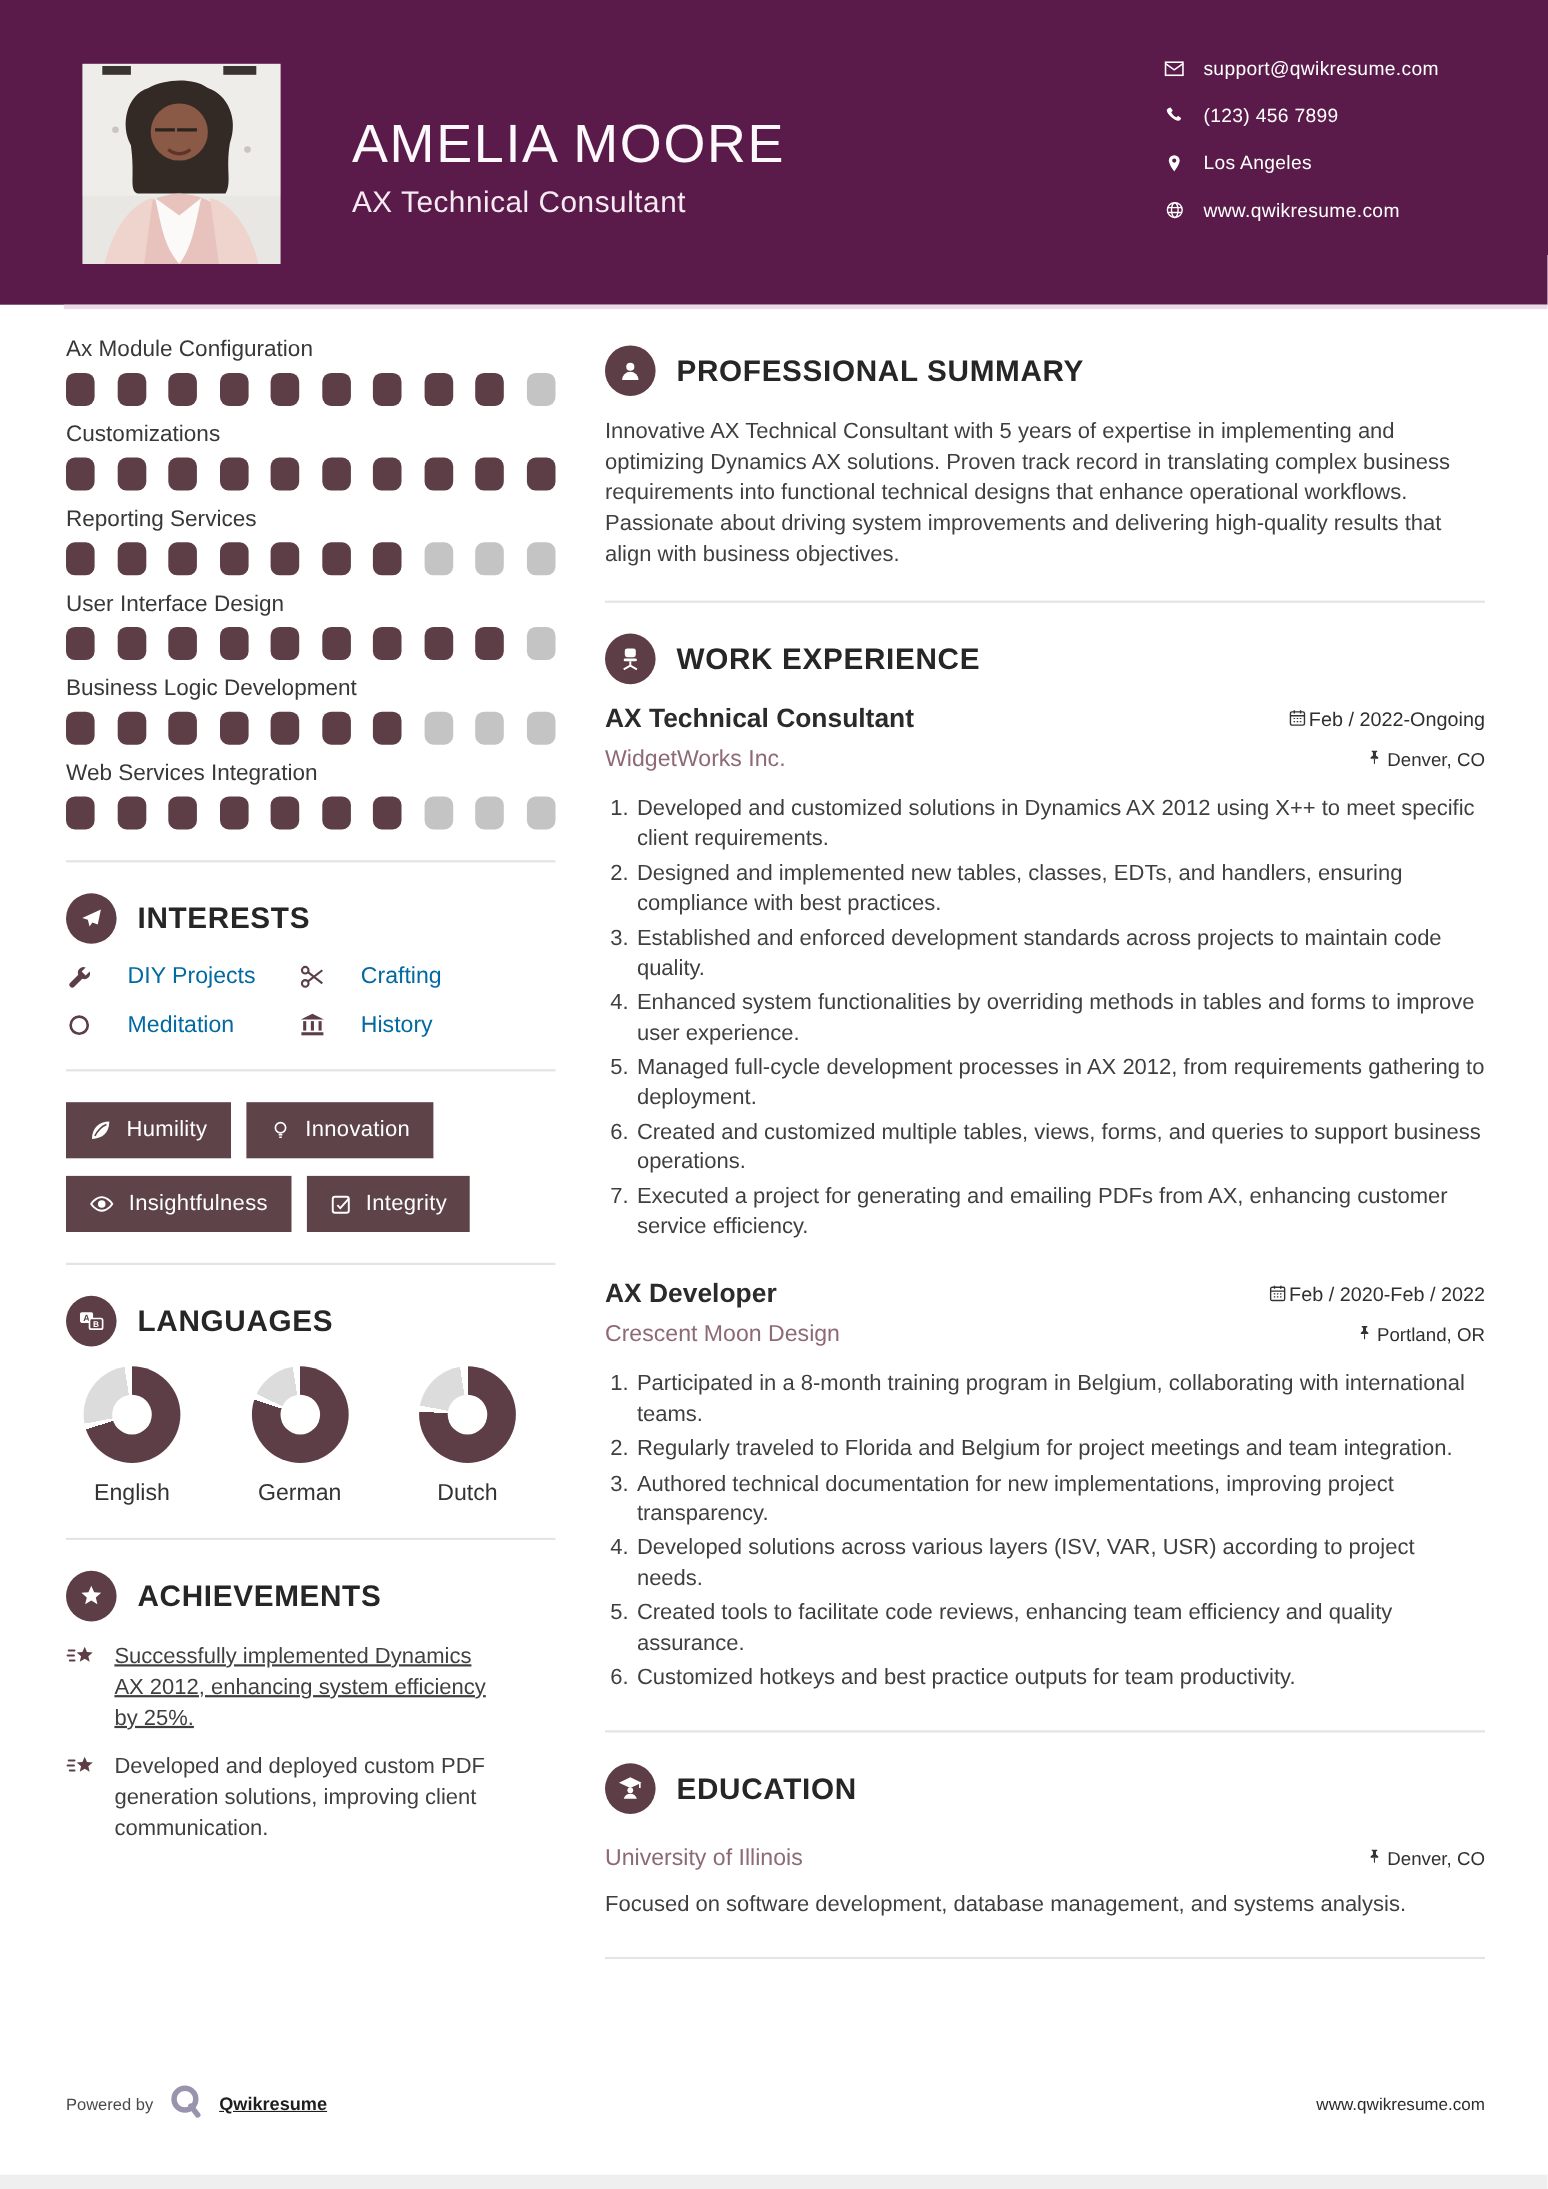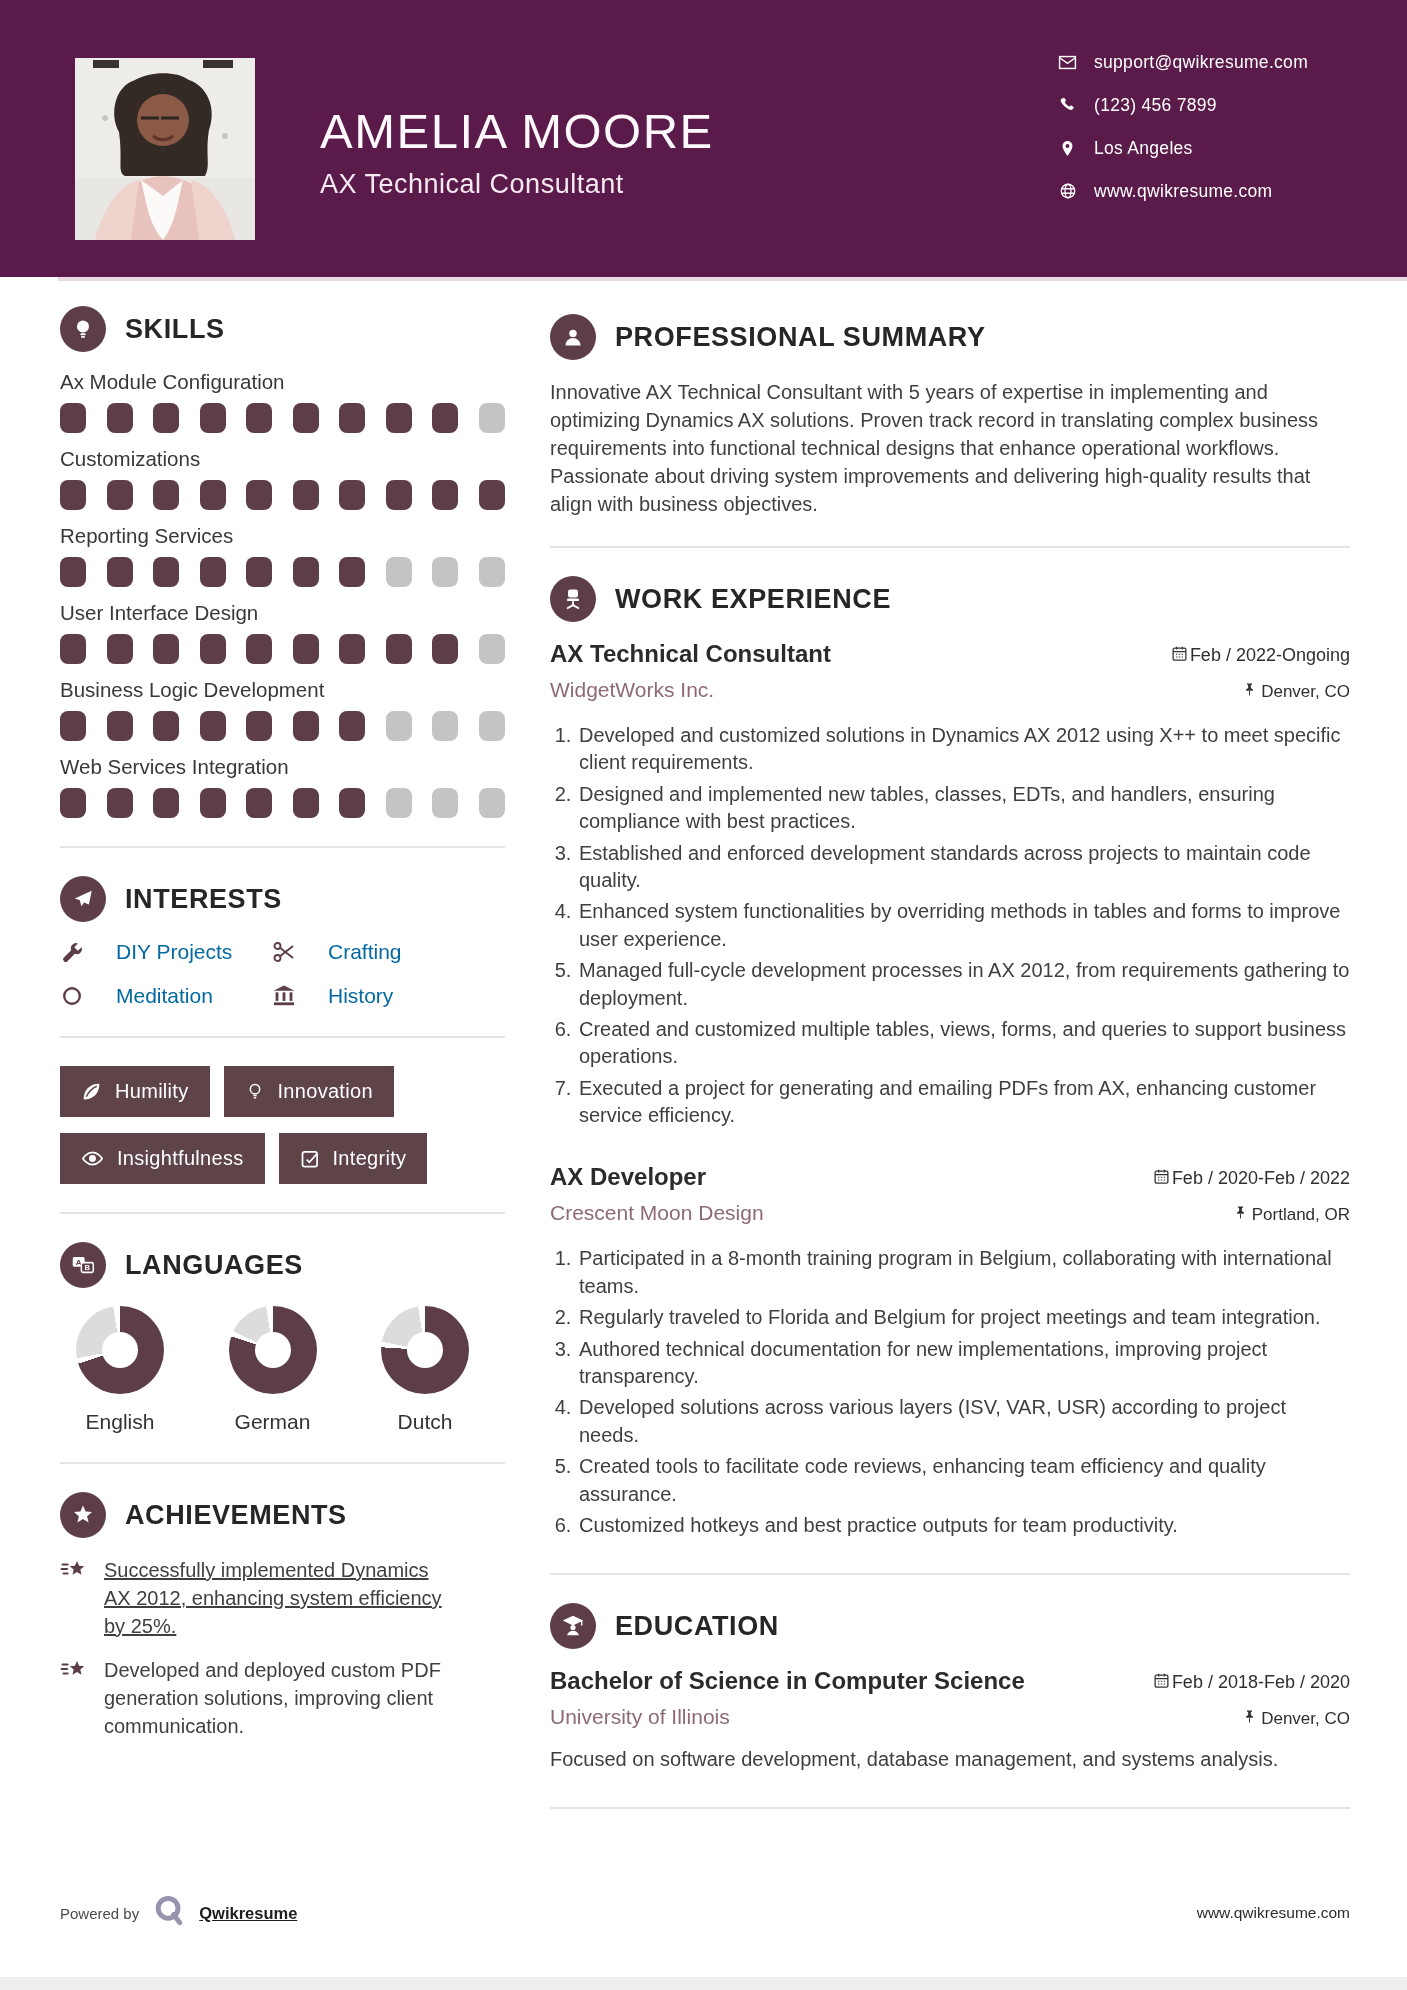--- a/index.html
+++ b/index.html
@@ -144,30 +144,20 @@
             </svg>
           </span>
           <span class="ctext">www.qwikresume.com</span>
         </li>
       </ul>
   </header>
 
   <aside class="left">
 
     <section>
-      <div class="sec-head">
-        <span class="circle-icon">
-          <svg width="24" height="24" viewBox="0 0 24 24" fill="#fff">
-              <circle cx="12" cy="9.5" r="6"></circle>
-              <rect x="9.3" y="16.2" width="5.4" height="2" rx="1"></rect>
-              <rect x="10" y="19" width="4" height="1.8" rx="0.9"></rect>
-            </svg>
-        </span>
-        <h2>SKILLS</h2>
-      </div>
       <div id="skills-list">
           <div class="skill-item">
             <div class="skill-label">Ax Module Configuration</div>
             <div class="sq-row">
               <span class="sq filled"></span>
               <span class="sq filled"></span>
               <span class="sq filled"></span>
               <span class="sq filled"></span>
               <span class="sq filled"></span>
               <span class="sq filled"></span>
@@ -524,33 +514,20 @@
           <svg width="26" height="26" viewBox="0 0 24 24" fill="#fff">
               <path d="M12 2.5L2.5 7 12 11.5 21.5 7 12 2.5z"></path>
               <circle cx="12" cy="13.4" r="2.4"></circle>
               <path d="M6.5 20.5c.6-2.6 2.9-4.2 5.5-4.2s4.9 1.6 5.5 4.2z"></path>
               <path d="M20 7.5v4" stroke="#fff" stroke-width="1.4"></path>
             </svg>
         </span>
         <h2>EDUCATION</h2>
       </div>
       <div class="job">
-        <div class="job-top">
-          <h3 class="job-title">Bachelor of Science in Computer Science</h3>
-          <span class="meta">
-            <span class="micon">
-                <svg width="17" height="17" viewBox="0 0 24 24" fill="none" stroke="#333" stroke-width="1.8">
-                  <rect x="3" y="4.5" width="18" height="17" rx="2"></rect>
-                  <path d="M3 9.5h18M8 2.5v4M16 2.5v4"></path>
-                  <path d="M7 13h2M11 13h2M15 13h2M7 17h2M11 17h2M15 17h2" stroke-width="1.5"></path>
-                </svg>
-              </span>
-            <span class="mtext">Feb / 2018-Feb / 2020</span>
-          </span>
-        </div>
         <div class="job-sub">
           <span class="company">University of Illinois</span>
           <span class="meta">
             <span class="micon">
                 <svg width="15" height="15" viewBox="0 0 24 24" fill="#333">
                   <path d="M8 2.5h8V4l-1.8 1v4.4l3.3 2.6V14H6.5v-2l3.3-2.6V5L8 4z"></path>
                   <rect x="11.2" y="14" width="1.6" height="7.5" rx="0.8"></rect>
                 </svg>
               </span>
             <span class="mtext loc">Denver, CO</span>

